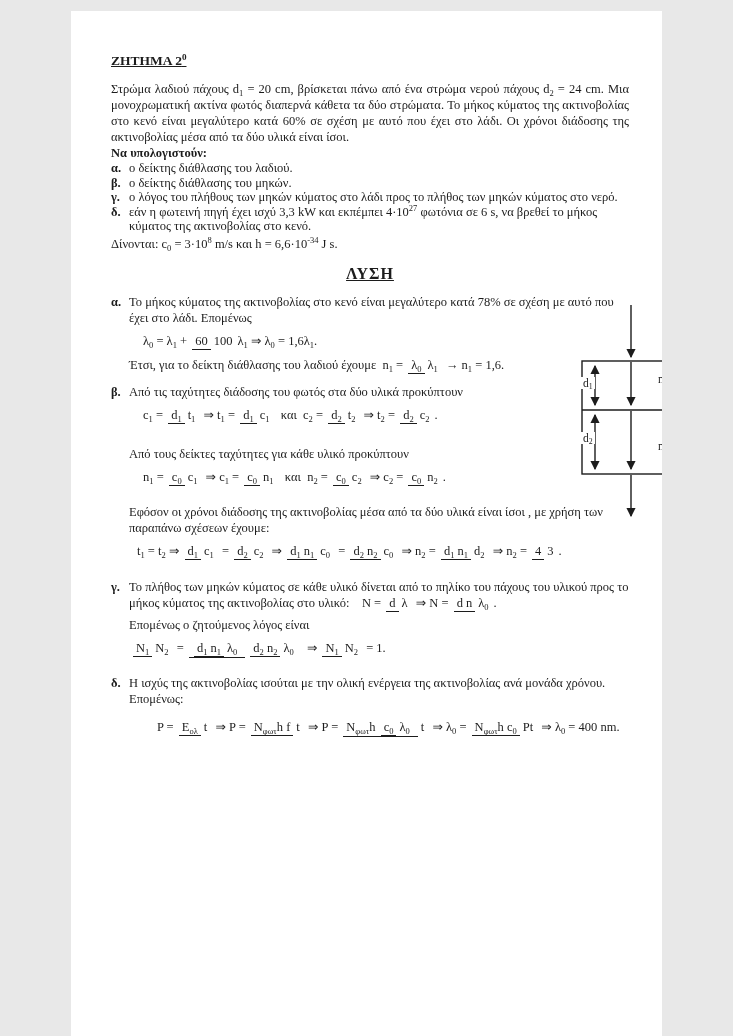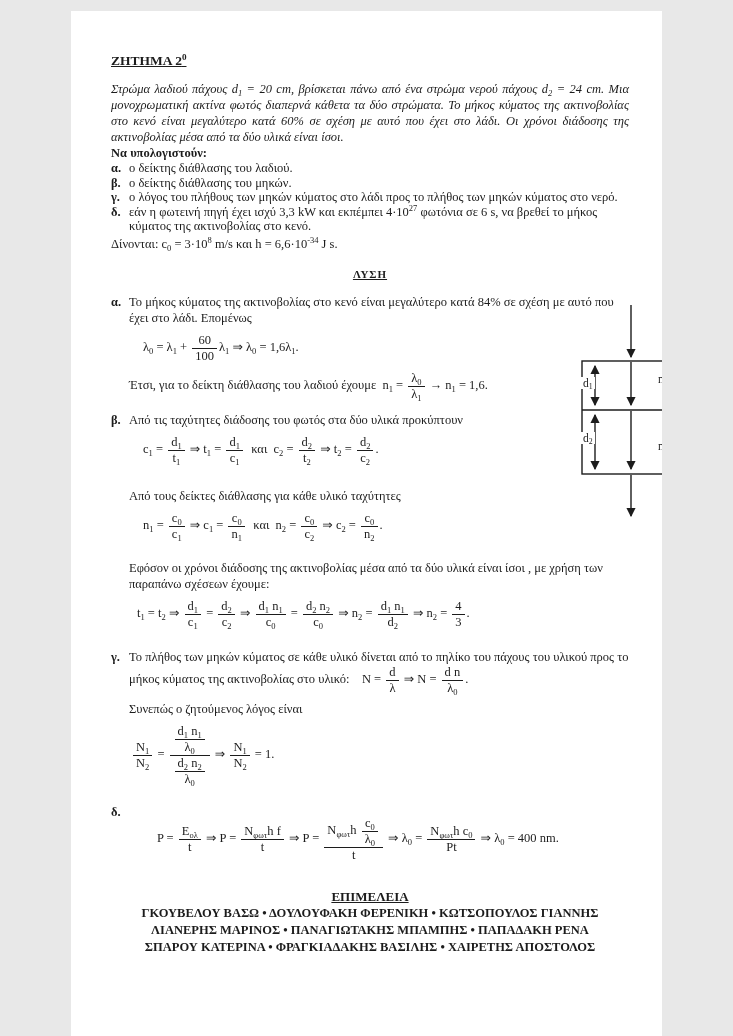--- a/index.html
+++ b/index.html
@@ -1,39 +1,39 @@
 <!DOCTYPE html>
 <html><head>
 <meta charset="utf-8">
 <style>
   html,body{margin:0;padding:0;background:#e8e8e8;}
   .page{position:relative;width:591px;height:1036px;background:#ffffff;margin:11px auto;
         font-family:"Liberation Serif",serif;font-size:12.5px;color:#1c1c1c;overflow:hidden;
         box-sizing:border-box;padding:42px 33px 0 40px;line-height:16px;}
   h1.title{font-size:13.5px;margin:0;font-weight:bold;}
   h1.title span{text-decoration:underline;}
-  .para{margin:12px 0 0 0;text-align:justify;font-style:italic;}
+  .para{margin:12px 0 0 0;text-align:justify;}
   .line{margin:0;font-weight:bold;}
   .tasklist{margin:0;}
   .task{display:grid;grid-template-columns:18px 1fr;line-height:14.5px;}
   .task .lbl{font-weight:bold;}
   .given{margin:2px 0 0 0;}
-  h2.lysi{font-size:11px;font-weight:bold;text-align:center;margin:14px 0 10px 0;}
+  h2.lysi{font-size:16px;font-weight:bold;text-align:center;margin:14px 0 10px 0;}
   h2.lysi span{text-decoration:underline;letter-spacing:1px;}
   .sec{display:grid;grid-template-columns:18px 1fr;margin-top:10px;}
   .sec .lbl{font-weight:bold;}
   .sec .body{min-width:0;}
   .sec p{margin:0;}
   .eq{margin:7px 0 7px 14px;}
   .eq.gap-lg{margin-bottom:22px;}
   .eq.gap-md{margin-bottom:18px;}
   .eq.ind-lg{margin-left:28px;}
   .eqline{margin-top:3px;}
   
-  .fr{display:inline-flex;flex-direction:column;vertical-align:middle;text-align:center;
+  .fr{display:inline-flex;vertical-align:middle;text-align:center;
       margin:0 2px;line-height:1.2;}
   .fn{display:block;padding:0 3px;border-bottom:1px solid #1c1c1c;}
   .fd{display:block;padding:0 3px;}
   sub{font-size:0.68em;vertical-align:-0.3em;line-height:0;}
   sup{font-size:0.68em;vertical-align:0.55em;line-height:0;}
   
   .diagram{position:absolute;left:497px;top:288px;width:130px;height:224px;}
   .dg{stroke:#1c1c1c;stroke-width:1.4;fill:none;}
   .dlab{position:absolute;background:#fff;padding:0 2px;font-size:11.5px;line-height:12px;}
   
@@ -70,21 +70,21 @@
     </div>
   </div>
 
   <p class="given">Δίνονται: c<sub>0</sub> = 3·10<sup>8</sup> m/s και h = 6,6·10<sup>-34</sup> J s.</p>
 
   <h2 class="lysi"><span>ΛΥΣΗ</span></h2>
 
   <div class="sec" style="margin-top:12px;">
     <span class="lbl">α.</span>
     <div class="body">
-      <p>Το μήκος κύματος της ακτινοβολίας στο κενό είναι μεγαλύτερο κατά 84% σε σχέση με αυτό που έχει στο λάδι. Επομένως</p>
+      <p>Το μήκος κύματος της ακτινοβολίας στο κενό είναι μεγαλύτερο κατά 78% σε σχέση με αυτό που έχει στο λάδι. Επομένως</p>
       <div class="eq">λ<sub>0</sub> = λ<sub>1</sub> + <span class="fr">
             <span class="fn">60</span>
             <span class="fd">100</span>
           </span>λ<sub>1</sub> ⇒ λ<sub>0</sub> = 1,6λ<sub>1</sub>.</div>
       <p class="eqline">Έτσι, για το δείκτη διάθλασης του λαδιού έχουμε&nbsp; n<sub>1</sub> = <span class="fr">
             <span class="fn">λ<sub>0</sub></span>
             <span class="fd">λ<sub>1</sub></span>
           </span> → n<sub>1</sub> = 1,6.</p>
     </div>
   </div>
@@ -99,21 +99,21 @@
           </span> ⇒ t<sub>1</sub> = <span class="fr">
             <span class="fn">d<sub>1</sub></span>
             <span class="fd">c<sub>1</sub></span>
           </span>&nbsp;&nbsp;και&nbsp;&nbsp;c<sub>2</sub> = <span class="fr">
             <span class="fn">d<sub>2</sub></span>
             <span class="fd">t<sub>2</sub></span>
           </span> ⇒ t<sub>2</sub> = <span class="fr">
             <span class="fn">d<sub>2</sub></span>
             <span class="fd">c<sub>2</sub></span>
           </span>.</div>
-      <p>Από τους δείκτες διάθλασης για κάθε υλικό ταχύτητες</p>
+      <p>Από τους δείκτες ταχύτητες για κάθε υλικό προκύπτουν</p>
       <div class="eq gap-md">n<sub>1</sub> = <span class="fr">
             <span class="fn">c<sub>0</sub></span>
             <span class="fd">c<sub>1</sub></span>
           </span> ⇒ c<sub>1</sub> = <span class="fr">
             <span class="fn">c<sub>0</sub></span>
             <span class="fd">n<sub>1</sub></span>
           </span>&nbsp;&nbsp;και&nbsp;&nbsp;n<sub>2</sub> = <span class="fr">
             <span class="fn">c<sub>0</sub></span>
             <span class="fd">c<sub>2</sub></span>
           </span> ⇒ c<sub>2</sub> = <span class="fr">
@@ -146,21 +146,21 @@
   <div class="sec" style="margin-top:12px;">
     <span class="lbl">γ.</span>
     <div class="body">
       <p>Το πλήθος των μηκών κύματος σε κάθε υλικό δίνεται από το πηλίκο του πάχους του υλικού προς το μήκος κύματος της ακτινοβολίας στο υλικό:&nbsp;&nbsp;&nbsp; N = <span class="fr">
             <span class="fn">d</span>
             <span class="fd">λ</span>
           </span> ⇒ N = <span class="fr">
             <span class="fn">d&nbsp;n</span>
             <span class="fd">λ<sub>0</sub></span>
           </span>.</p>
-      <p style="margin-top:5px;">Συνεπώς ο ζητούμενος λόγος είναι</p>
+      <p style="margin-top:5px;">Επομένως ο ζητούμενος λόγος είναι</p>
       <div class="eq" style="margin-left:2px;"><span class="fr">
             <span class="fn">N<sub>1</sub></span>
             <span class="fd">N<sub>2</sub></span>
           </span> = <span class="fr">
             <span class="fn"><span class="fr">
                 <span class="fn">d<sub>1</sub>&nbsp;n<sub>1</sub></span>
                 <span class="fd">λ<sub>0</sub></span>
               </span></span>
             <span class="fd"><span class="fr">
                 <span class="fn">d<sub>2</sub>&nbsp;n<sub>2</sub></span>
@@ -169,45 +169,40 @@
           </span> ⇒ <span class="fr">
             <span class="fn">N<sub>1</sub></span>
             <span class="fd">N<sub>2</sub></span>
           </span> = 1.</div>
     </div>
   </div>
 
   <div class="sec" style="margin-top:10px;">
     <span class="lbl">δ.</span>
     <div class="body">
+      <p>Η ισχύς της ακτινοβολίας ισούται με την ολική ενέργεια της ακτινοβολίας ανά μονάδα χρόνου. Επομένως:</p>
       <div class="eq ind-lg" style="margin-top:12px;">P = <span class="fr">
             <span class="fn">E<sub>ολ</sub></span>
             <span class="fd">t</span>
           </span> ⇒ P = <span class="fr">
             <span class="fn">N<sub>φωτ</sub>h&nbsp;f</span>
             <span class="fd">t</span>
           </span> ⇒ P = <span class="fr">
             <span class="fn">N<sub>φωτ</sub>h&nbsp;<span class="fr">
                 <span class="fn">c<sub>0</sub></span>
                 <span class="fd">λ<sub>0</sub></span>
               </span></span>
             <span class="fd">t</span>
           </span> ⇒ λ<sub>0</sub> = <span class="fr">
             <span class="fn">N<sub>φωτ</sub>h&nbsp;c<sub>0</sub></span>
             <span class="fd">Pt</span>
           </span> ⇒ λ<sub>0</sub> = 400&nbsp;nm.</div>
     </div>
   </div>
 
-  <div class="credits">
-    <div class="chead">ΕΠΙΜΕΛΕΙΑ</div>
-    <div>ΓΚΟΥΒΕΛΟΥ ΒΑΣΩ • ΔΟΥΛΟΥΦΑΚΗ ΦΕΡΕΝΙΚΗ • ΚΩΤΣΟΠΟΥΛΟΣ ΓΙΑΝΝΗΣ</div>
-    <div>ΛΙΑΝΕΡΗΣ ΜΑΡΙΝΟΣ • ΠΑΝΑΓΙΩΤΑΚΗΣ ΜΠΑΜΠΗΣ • ΠΑΠΑΔΑΚΗ ΡΕΝΑ</div>
-    <div>ΣΠΑΡΟΥ ΚΑΤΕΡΙΝΑ • ΦΡΑΓΚΙΑΔΑΚΗΣ ΒΑΣΙΛΗΣ • ΧΑΙΡΕΤΗΣ ΑΠΟΣΤΟΛΟΣ</div>
-  </div>
 
   <div class="diagram">
     <svg width="130" height="224" viewBox="0 0 130 224">
       <defs>
         <marker id="ah" viewBox="0 0 8 8" refX="7" refY="4" markerWidth="6.5" markerHeight="6.5" orient="auto-start-reverse">
           <path d="M0,0 L8,4 L0,8 z" fill="#1c1c1c"></path>
         </marker>
       </defs>
       <rect class="dg" x="14" y="62" width="100" height="113"></rect>
       <line class="dg" x1="14" y1="111" x2="114" y2="111"></line>

